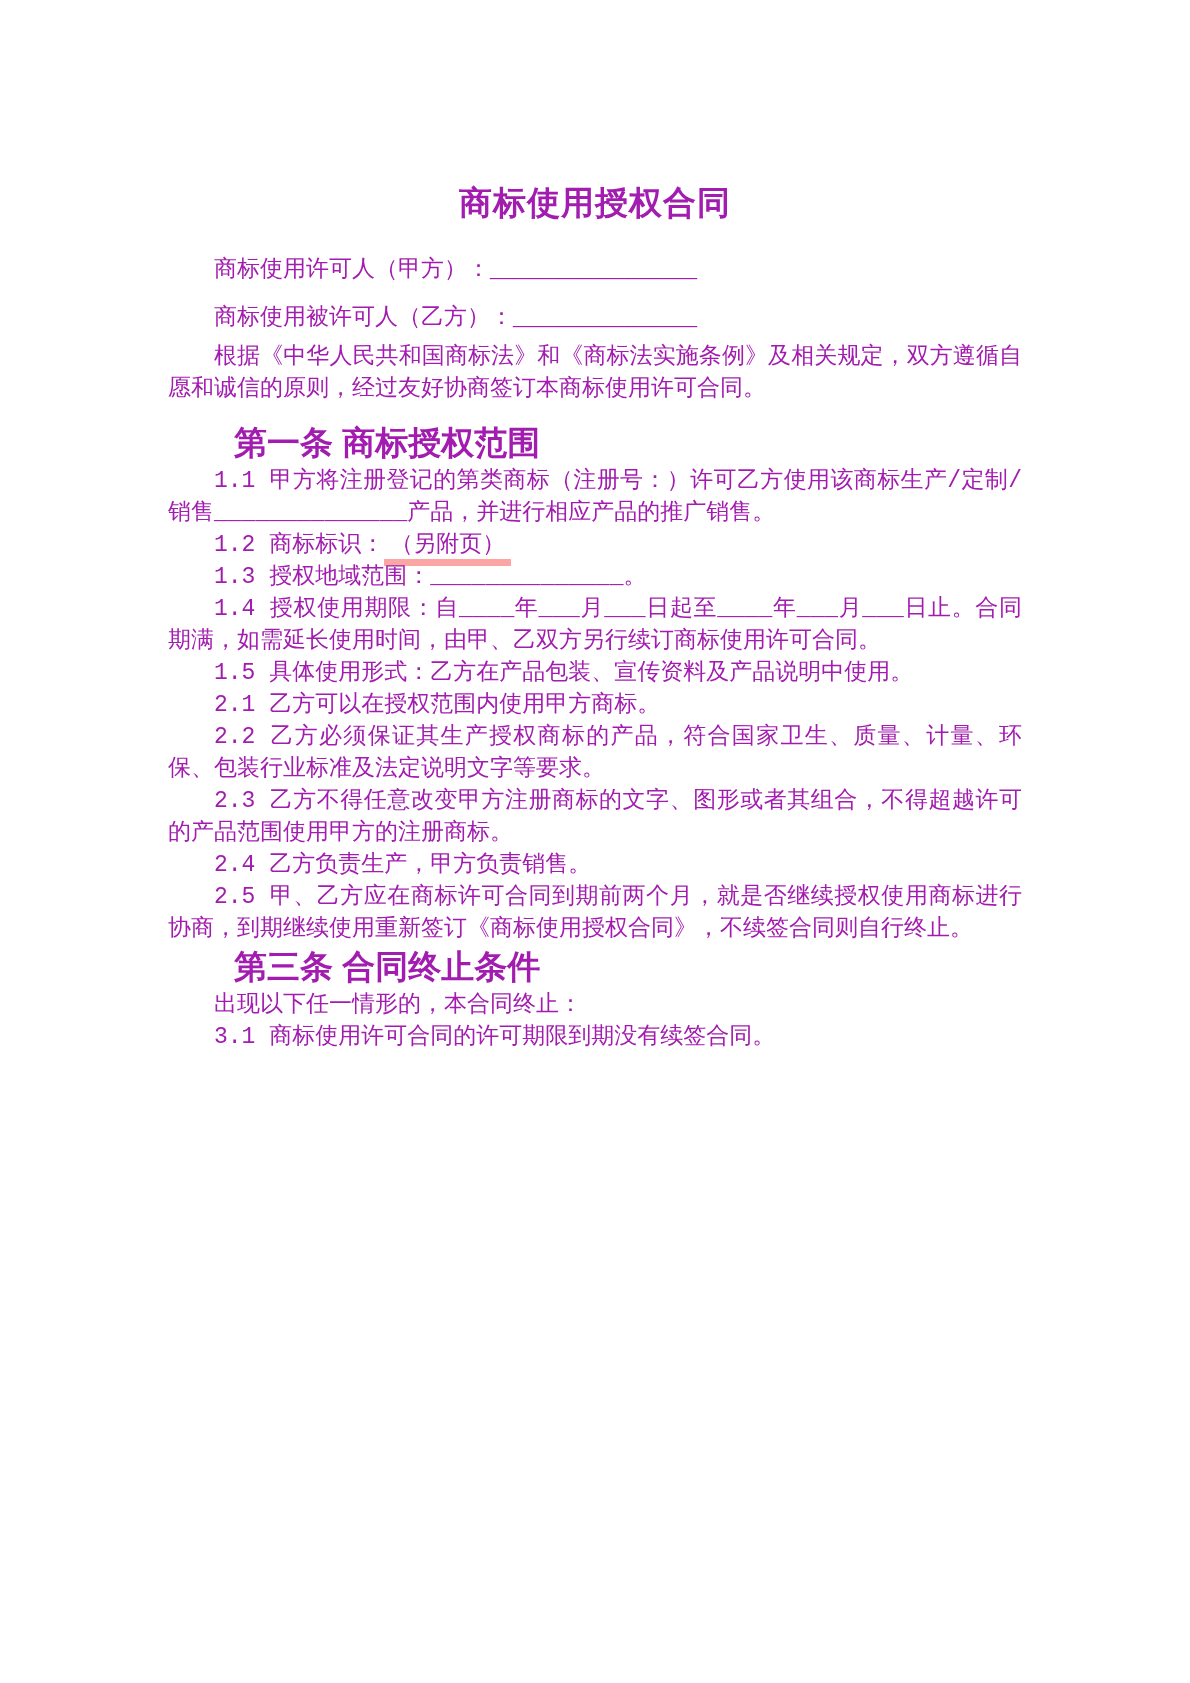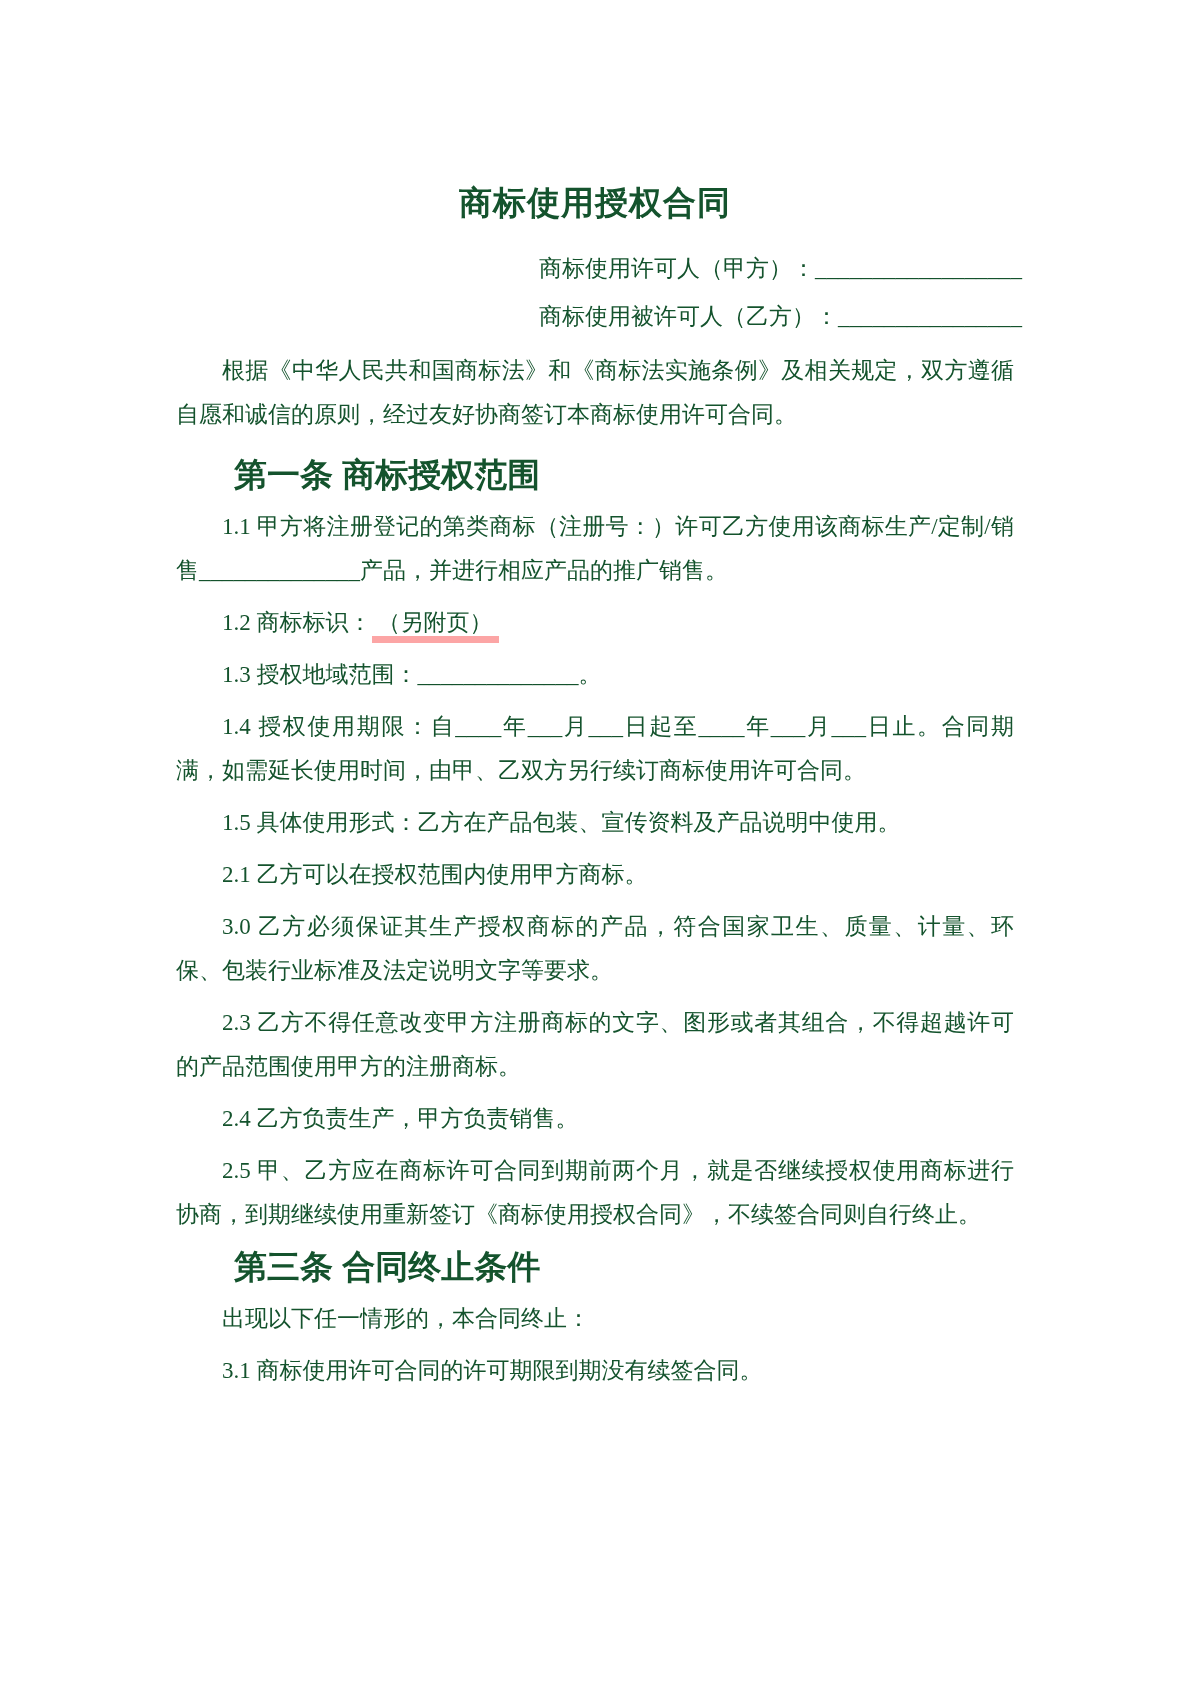--- a/index.html
+++ b/index.html
@@ -6,55 +6,55 @@
     margin: 0;
     padding: 0;
     background: #ffffff;
   }
   .page {
     position: relative;
     width: 1190px;
     height: 1683px;
     margin: 0 auto;
     background: #ffffff;
-    color: #14532d;
+    color: #a21caf;
     font-family: "Liberation Serif", "DejaVu Serif", serif;
     font-size: 23px;
     overflow: hidden;
     box-sizing: border-box;
   }
   .content {
     padding: 183px 168px 0 168px;
   }
   .doc-title {
     font-family: "Liberation Sans", "DejaVu Sans", sans-serif;
     font-size: 33px;
     font-weight: bold;
     line-height: 40px;
     text-align: center;
     letter-spacing: 1px;
   }
   .party-block {
     margin-top: 22px;
-    text-align: right;
   }
   .party-line {
     line-height: 48px;
     text-indent: 2em;
     white-space: nowrap;
   }
   .intro {
     margin-top: 21px;
   }
   .para {
-    line-height: 44px;
+    line-height: 32px;
     text-indent: 2em;
     text-align: justify;
     word-break: break-all;
-    margin: 8px;
+    margin: 0;
+    font-family: Liberation Mono, monospace;
   }
   .section .heading {
     font-family: "Liberation Sans", "DejaVu Sans", sans-serif;
     font-weight: bold;
     font-size: 33px;
     line-height: 44px;
     text-indent: 2em;
     margin: 0;
   }
   .sections .section:first-child .heading {
@@ -84,21 +84,21 @@
         <div class="section">
           <div class="heading">第一条 商标授权范围</div>
           <div class="para">1.1 甲方将注册登记的第类商标（注册号：）许可乙方使用该商标生产/定制/销售______________产品，并进行相应产品的推广销售。</div>
           <div class="para"><span>1.2 商标标识：</span><span class="u">（另附页）</span></div>
           <div class="para">1.3 授权地域范围：______________。</div>
           <div class="para">1.4 授权使用期限：自____年___月___日起至____年___月___日止。合同期满，如需延长使用时间，由甲、乙双方另行续订商标使用许可合同。</div>
           <div class="para">1.5 具体使用形式：乙方在产品包装、宣传资料及产品说明中使用。</div>
         </div>
         <div class="section">
           <div class="para">2.1 乙方可以在授权范围内使用甲方商标。</div>
-          <div class="para">3.0 乙方必须保证其生产授权商标的产品，符合国家卫生、质量、计量、环保、包装行业标准及法定说明文字等要求。</div>
+          <div class="para">2.2 乙方必须保证其生产授权商标的产品，符合国家卫生、质量、计量、环保、包装行业标准及法定说明文字等要求。</div>
           <div class="para">2.3 乙方不得任意改变甲方注册商标的文字、图形或者其组合，不得超越许可的产品范围使用甲方的注册商标。</div>
           <div class="para">2.4 乙方负责生产，甲方负责销售。</div>
           <div class="para">2.5 甲、乙方应在商标许可合同到期前两个月，就是否继续授权使用商标进行协商，到期继续使用重新签订《商标使用授权合同》，不续签合同则自行终止。</div>
         </div>
         <div class="section">
           <div class="heading">第三条 合同终止条件</div>
           <div class="para">出现以下任一情形的，本合同终止：</div>
           <div class="para">3.1 商标使用许可合同的许可期限到期没有续签合同。</div>
         </div>
       </div>

